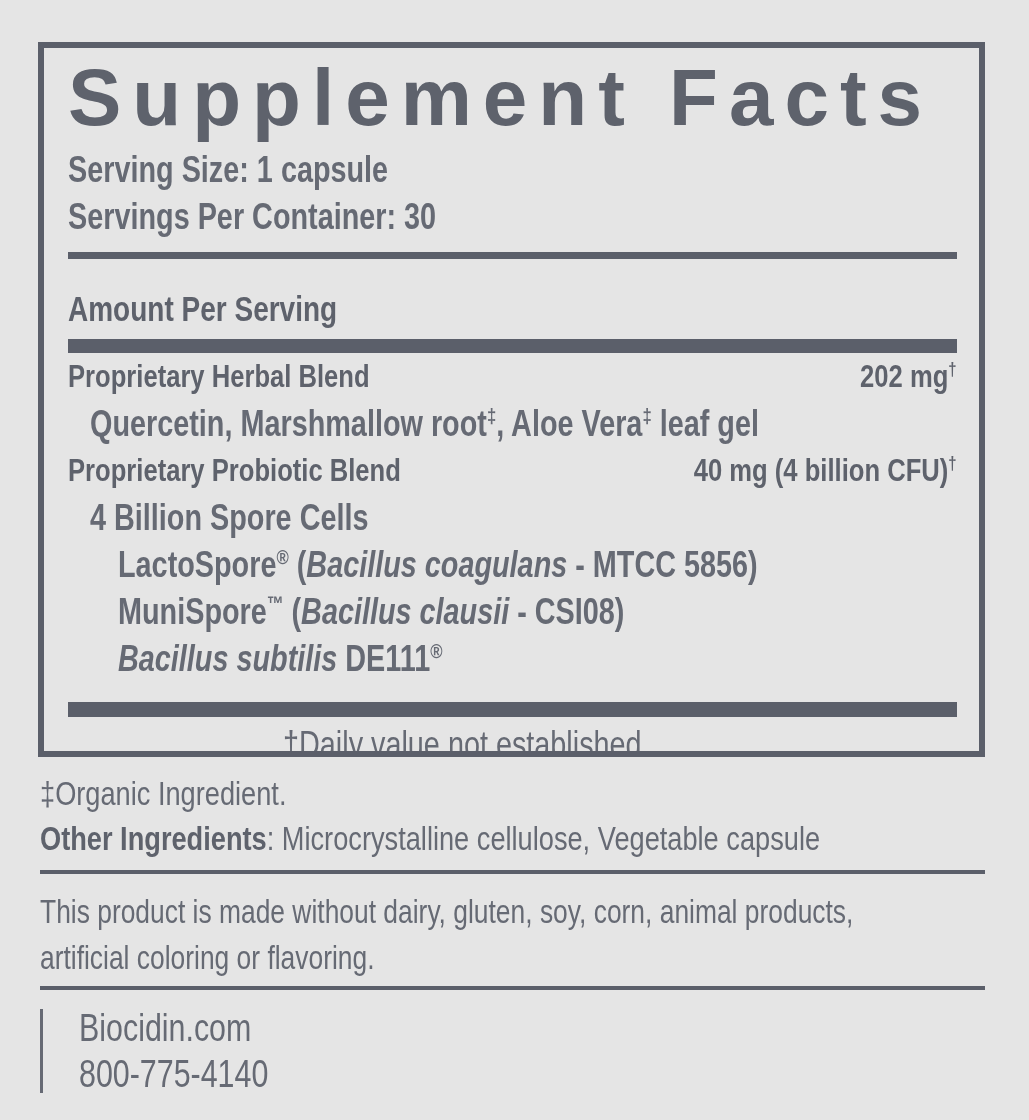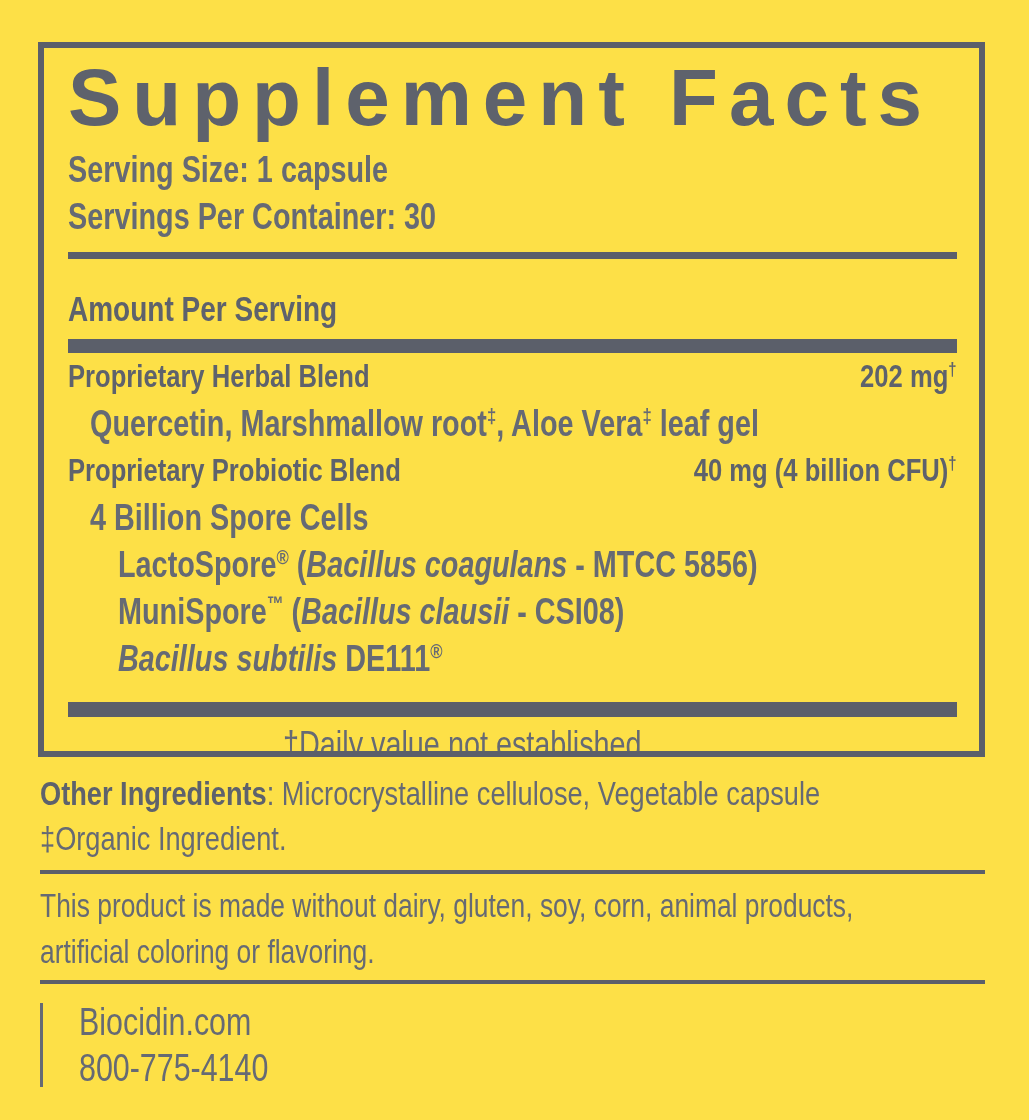--- a/index.html
+++ b/index.html
@@ -5,21 +5,21 @@
   :root{
     --ink:#666a74;
     --ink-dark:#5e626c;
     --rule:#5b5f6a;
   }
   *{margin:0;padding:0;box-sizing:border-box;}
   html,body{background:#ffffff;}
   .page{
     position:relative;
     width:1029px;height:1120px;
-    background:#fde047;
+    background:#e5e5e5;
     overflow:hidden;
     color:var(--ink);
     font-family:"Liberation Sans", sans-serif;
   }
   
   .cl{display:inline-block;transform:scaleX(.8);transform-origin:0 62%;white-space:pre;}
   .cr{display:inline-block;transform:scaleX(.8);transform-origin:100% 62%;white-space:pre;}
 
   .facts-box{
     margin:42px 44px 0 38px;
@@ -47,21 +47,21 @@
   .mk{font-size:58%;vertical-align:super;line-height:0;}
   i{font-style:italic;}
   .footnote{margin-top:8px;font-size:36px;line-height:40px;text-align:center;}
 
   .below{margin:14px 44px 0 40px;}
   .oi-line{font-size:34px;line-height:45px;}
   .oi-bold{font-weight:700;color:var(--ink-dark);}
   .thin-rule{height:4px;background:var(--rule);}
   .rule1{margin-top:9px;}
   .rule2{margin-top:5px;}
-  .allergen{margin-top:9px;}
+  .allergen{margin-top:15px;}
   .al-line{font-size:33px;line-height:46px;}
   .dist-row{display:flex;align-items:stretch;margin-top:15px;}
   .dist-left{width:580px;}
   .dist-divider{width:3px;background:var(--ink);margin:4px 0;}
   .dist-right{padding-left:36px;}
   .dist-line{font-size:38px;line-height:46px;}
 </style>
 </head>
 <body>
 
@@ -111,24 +111,24 @@
     </div>
 
     <div class="bar foot"></div>
 
     <div class="footnote"><span class="cl">†Daily value not established.</span></div>
 
   </div>
 
   <div class="below">
 
+    <div class="oi-line"><span class="cl">‡Organic Ingredient.</span></div>
     <div class="oi-line">
       <span class="cl"><span class="oi-bold">Other Ingredients</span><span>: Microcrystalline cellulose, Vegetable capsule</span></span>
     </div>
-    <div class="oi-line"><span class="cl">‡Organic Ingredient.</span></div>
 
     <div class="thin-rule rule1"></div>
 
     <div class="allergen">
       <div class="al-line"><span class="cl">This product is made without dairy, gluten, soy, corn, animal products,</span></div>
       <div class="al-line"><span class="cl">artificial coloring or flavoring.</span></div>
     </div>
 
     <div class="thin-rule rule2"></div>
 

